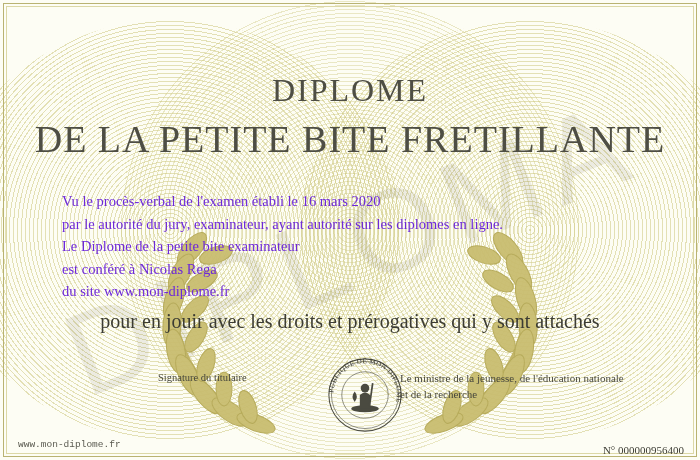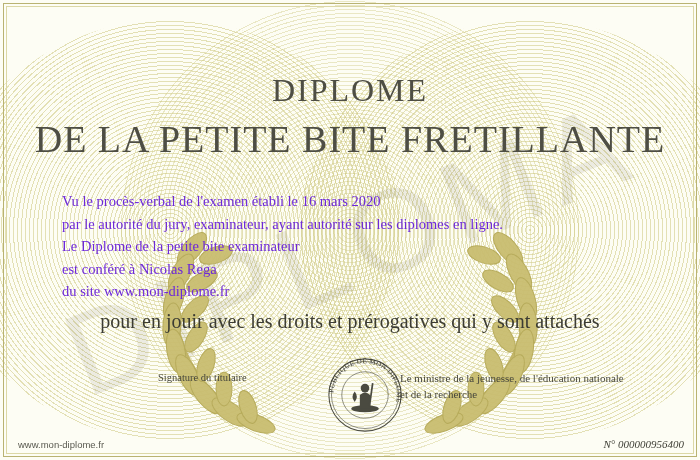--- a/index.html
+++ b/index.html
@@ -151,31 +151,30 @@
     top: 352px;
     width: 86px;
     height: 86px;
   }
 
   .footer-left {
     position: absolute;
     left: 18px;
     bottom: 10px;
     font-size: 9.5px;
-    font-family: Liberation Sans, sans-serif;
+    font-family: Liberation Mono, monospace;
     color: #5a5a50;
   }
   .footer-right {
     position: absolute;
     right: 16px;
-    bottom: 10px;
+    bottom: 4px;
     font-size: 11px;
     font-family: "Liberation Serif", serif;
     color: #3c3c33;
-    font-style: italic;
   }
 </style>
 </head>
 <body>
 
 <div id="page">
 
   <div class="bg-ellipse ellipse-left"></div>
   <div class="bg-ellipse ellipse-right"></div>
   <div class="bg-ellipse ellipse-mid"></div>

